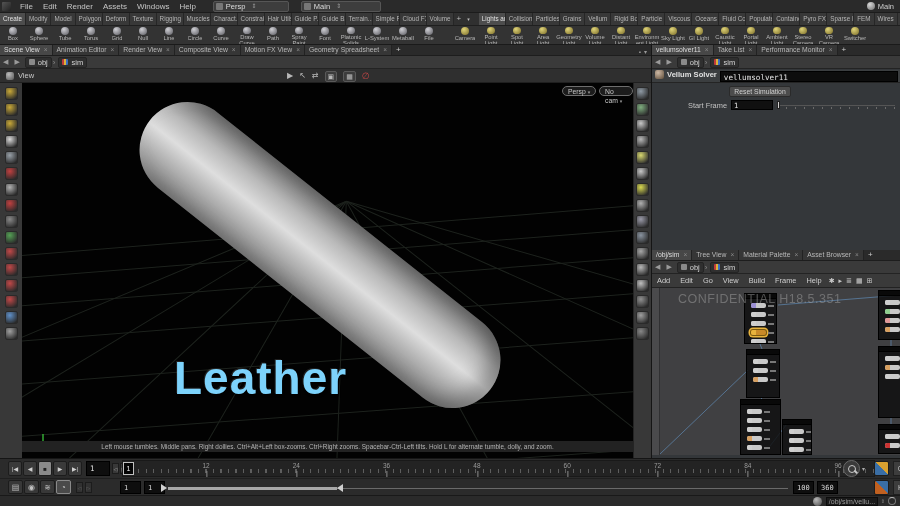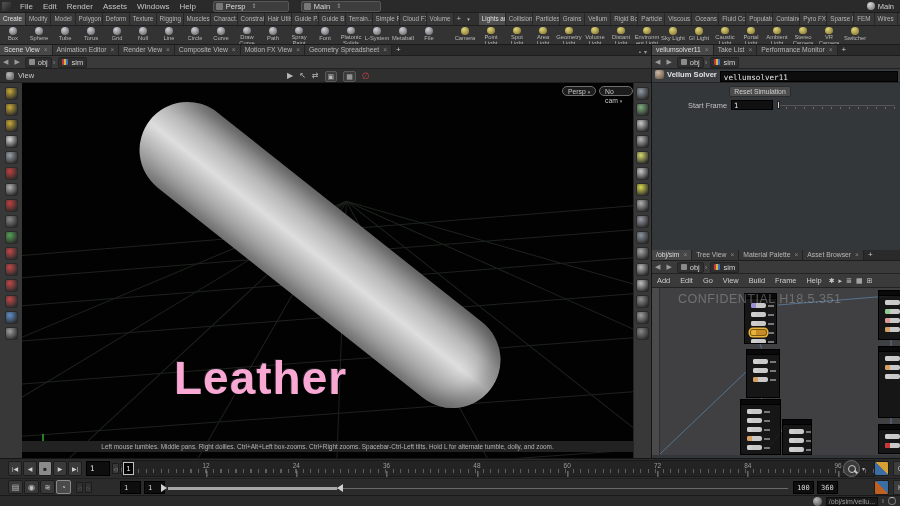--- a/index.html
+++ b/index.html
@@ -52,21 +52,21 @@
   .vbicon.boxed{border:1px solid #5a5a5a;background:#3c3c3c;padding:1px 2px;border-radius:2px;font-size:7px;}
   .vbicon.red{color:#c04545;font-size:9px;}
   #scenebody{left:0;top:38px;width:651px;height:375px;display:flex;}
   .toolcol{width:22px;height:375px;background:#383838;display:flex;flex-direction:column;align-items:center;padding-top:4px;gap:3px;overflow:hidden;}
   #righttoolcol{width:18px;border-left:1px solid #242424;}
   .tb-icon{width:13px;height:13px;border-radius:2px;border:1px solid #2a2a2a;flex:0 0 auto;}
   
   #viewport{position:relative;width:611px;height:375px;background:#020202;overflow:hidden;}
   #gridsvg{position:absolute;left:0;top:0;}
   #cylinder{position:absolute;left:81px;top:124px;width:434px;height:96px;border-radius:48px;transform:rotate(38.4deg);background:linear-gradient(to bottom,#6e6e6e 0%,#b9b9b9 30%,#dedede 52%,#b5b5b5 72%,#7d7d7d 100%);box-shadow:inset -14px 0 20px rgba(0,0,0,.30), inset 4px 0 8px rgba(255,255,255,.12);}
-  #scene-text{position:absolute;left:152px;top:268px;font-size:46px;font-weight:600;color:#f9a8d4;letter-spacing:1px;text-shadow:1px 2px 2px rgba(0,0,0,.7), -1px -1px 0 rgba(255,255,255,.12);}
+  #scene-text{position:absolute;left:152px;top:268px;font-size:46px;font-weight:600;color:#7dd3fc;letter-spacing:1px;text-shadow:1px 2px 2px rgba(0,0,0,.7), -1px -1px 0 rgba(255,255,255,.12);}
   .viewpill{position:absolute;top:3px;height:10px;line-height:9px;padding:0 5px;border:1px solid #6e6e6e;border-radius:6px;background:#1c1c1c;color:#c8c8c8;font-size:6.8px;}
   .viewpill::after{content:"▾";font-size:5px;margin-left:2px;color:#999;}
   #pill-persp{left:540px;}#pill-nocam{left:577px;}
   #axisgizmo{position:absolute;left:10px;top:348px;width:22px;height:22px;}
   #helpbar{position:absolute;left:0;bottom:6px;width:611px;height:11px;background:#222;color:#b4b4b4;font-size:6.4px;text-align:center;line-height:11px;overflow:hidden;}
   
   #rightpane{left:651px;top:45px;width:249px;height:413px;background:#34373a;border-left:1px solid #151515;}
   #nodehdr{left:0;top:25px;width:249px;height:13px;background:#3b3e40;border-bottom:1px solid #242424;display:flex;align-items:flex-start;font-size:7.6px;}
   #nodehdr .nicon{width:9px;height:9px;margin:0 3px;border-radius:2px;background:radial-gradient(circle at 35% 30%,#cdb9a5,#5d4b38);}
   #nodehdr .ntype{font-weight:bold;color:#e0e0e0;white-space:nowrap;}

